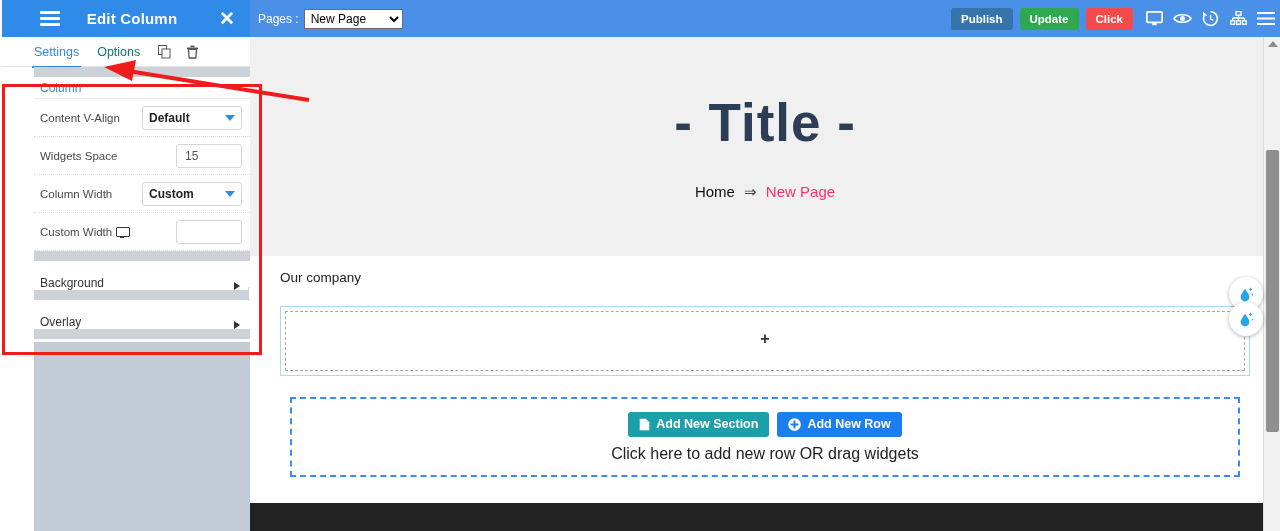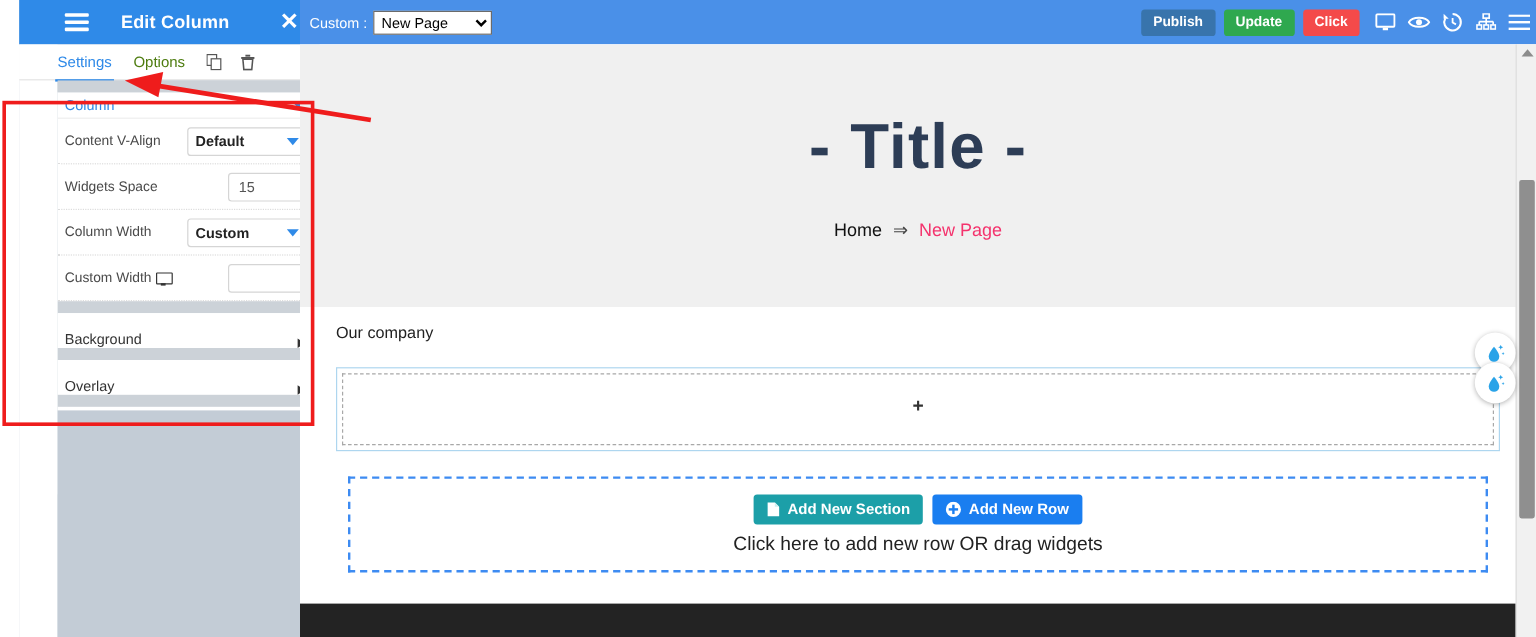--- a/index.html
+++ b/index.html
@@ -6,21 +6,21 @@
   html, body {
     width: 1280px; height: 531px;
     overflow: hidden;
     font-family: "Liberation Sans", sans-serif;
     background: #ffffff;
   }
   #root { position: relative; width: 1280px; height: 531px; }
 
   
   .panel {
-    position: absolute; left: 16px; top: 0;
+    position: absolute; left: 2px; top: 0;
     width: 250px; height: 531px;
     background: #c3ccd6;
   }
   .panel-header {
     position: relative;
     height: 37px; width: 250px;
     background: #2f8ae8;
     display: flex; align-items: center;
   }
   .panel-header .hamburger {
@@ -39,21 +39,21 @@
     font-size: 19px; font-weight: bold; cursor: pointer;
     margin-right: 8px; line-height: 1;
   }
   .tabbar {
     position: relative; height: 30px; width: 250px;
     background: #fff; display: flex; align-items: center;
     border-bottom: 1px solid #e4e4e4;
     padding-left: 32px;
   }
   .tab {
-    font-size: 12.5px; color: #4d7c0f;
+    font-size: 12.5px; color: #0f766e;
     margin-right: 18px; cursor: pointer;
     height: 30px; display: flex; align-items: center;
     position: relative;
   }
   .tab.active { color: #2f8ae8; }
   .tab.active:after {
     content: ""; position: absolute; left: -2px; right: -2px; bottom: -1px;
     height: 2px; background: #2f8ae8;
   }
   .tb-icon { margin-right: 14px; cursor: pointer; color: #555; display: flex; align-items: center; }
@@ -336,21 +336,21 @@
       <div class="acc-gap"></div>
     </div>
 
     <div class="panel-filler"></div>
     <div class="panel-right-nub">
       <span class="caret-right" style="border-left-color:#444;border-top-width:3px;border-bottom-width:3px;border-left-width:4px;"></span>
     </div>
   </div>
 
   <div class="topbar">
-    <span class="pages-label">Custom :</span>
+    <span class="pages-label">Pages :</span>
     <select class="pages-select">
       <option>New Page</option>
     </select>
 
     <span class="topbar-spacer"></span>
 
     <span class="btn publish">Publish</span>
     <span class="btn update">Update</span>
     <span class="btn close">Click</span>
 

